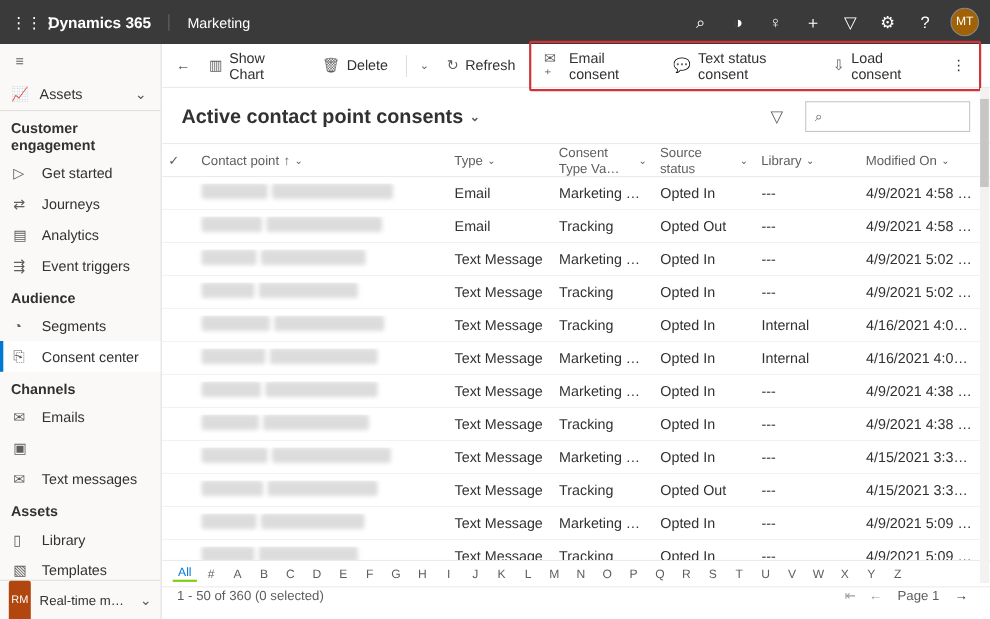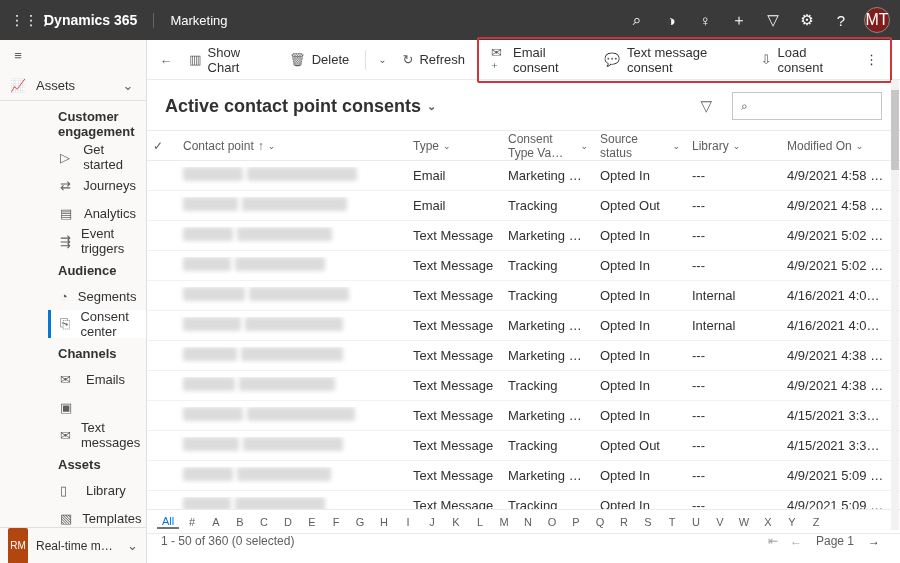--- a/index.html
+++ b/index.html
@@ -5,34 +5,34 @@
 * { box-sizing: border-box; margin: 0; padding: 0; font-family: "Segoe UI", Arial, sans-serif; }
 body { width: 900px; height: 563px; overflow: hidden; background: #fff; color: #323130; }
 
 
 .topbar { height: 40px; background: #3A3A3A; color: #fff; display: flex; align-items: center; padding: 0 10px; }
 .topbar .apps { width: 30px; text-align: center; font-size: 14px; }
 .topbar .brand { font-weight: 600; font-size: 14px; margin-left: 4px; }
 .topbar .module { font-size: 13px; margin-left: 16px; padding-left: 16px; border-left: 1px solid #666; }
 .topbar .spacer { flex: 1; }
 .topbar .ticon { width: 34px; text-align: center; font-size: 15px; cursor: pointer; }
-.topbar .avatar { width: 26px; height: 26px; border-radius: 50%; background: #7f1d1d; border: 1px solid #888; display: flex; align-items: center; justify-content: center; font-size: 16px; margin-left: 6px; }
+.topbar .avatar { width: 26px; height: 26px; border-radius: 50%; background: #a16207; border: 1px solid #888; display: flex; align-items: center; justify-content: center; font-size: 11px; margin-left: 6px; }
 
 
 .main { display: flex; height: 523px; }
 .sidebar { width: 147px; border-right: 1px solid #e1dfdd; background: #faf9f8; display: flex; flex-direction: column; font-size: 13px; }
 .side-top { border-bottom: 1px solid #e1dfdd; }
 .side-row { display: flex; align-items: center; height: 30px; padding: 0 10px; cursor: pointer; gap: 10px; }
 .side-row .icon { width: 16px; text-align: center; color: #605e5c; font-size: 13px; }
 .side-row.pinned { justify-content: space-between; }
 .side-group { font-weight: 600; padding: 8px 10px 4px; color: #323130; font-size: 13px; }
 .side-item { display: flex; align-items: center; height: 28px; padding: 0 10px 0 12px; cursor: pointer; gap: 10px; color: #323130; }
 .side-item.active { background: #fff; border-left: 3px solid #0078d4; padding-left: 9px; }
 .side-item .icon { width: 16px; color: #605e5c; font-size: 13px; }
-.side-scroll { flex: 1; overflow: hidden; padding-left: 48px; }
+.side-scroll { flex: 1; overflow: hidden; }
 .side-bottom { border-top: 1px solid #e1dfdd; height: 36px; display: flex; align-items: center; padding: 0 8px; gap: 8px; }
 .side-bottom .badge { width: 20px; height: 36px; background: #b1460e; color: #fff; font-size: 10px; display: flex; align-items: center; justify-content: center; border-radius: 2px; }
 .side-bottom .txt { font-size: 12px; flex: 1; white-space: nowrap; overflow: hidden; text-overflow: ellipsis; }
 
 
 .content { flex: 1; display: flex; flex-direction: column; position: relative; }
 .cmdbar { height: 40px; border-bottom: 1px solid #edebe9; display: flex; align-items: center; padding: 0 8px; gap: 4px; font-size: 13px; }
 .cmdbar .back { width: 24px; text-align: center; color: #605e5c; cursor: pointer; }
 .cmdbtn { display: flex; align-items: center; gap: 6px; padding: 4px 8px; cursor: pointer; border-radius: 2px; }
 .cmdbtn .icon { color: #605e5c; font-size: 13px; }
@@ -61,21 +61,21 @@
 .col-status { width: 92px; }
 .col-source { width: 95px; }
 .col-mod { flex: 1; }
 .grid-body { flex: 1; overflow-y: auto; }
 .row { display: flex; height: 30px; align-items: center; font-size: 13px; border-bottom: 1px solid #f3f2f1; }
 .row .cell { padding: 0 6px; white-space: nowrap; overflow: hidden; text-overflow: ellipsis; }
 .row .blur { display: inline-block; height: 14px; background: #dcdcdc; border-radius: 2px; filter: blur(2px); }
 
 .alphabar { height: 24px; border-top: 1px solid #edebe9; display: flex; align-items: center; padding: 0 10px; font-size: 11px; color: #605e5c; gap: 2px; }
 .alphabar span { width: 22px; text-align: center; cursor: pointer; }
-.alphabar span.active { color: #0078d4; border-bottom: 2px solid #737373; }
+.alphabar span.active { color: #0078d4; border-bottom: 2px solid #84cc16; }
 
 .footer { height: 30px; border-top: 1px solid #edebe9; display: flex; padding: 0 14px; font-size: 12px; color: #605e5c; }
 .footer .spacer { flex: 1; }
 .footer .pbtn { padding: 0 6px; cursor: pointer; color:#a19f9d;}
 .footer .pbtn.active{color:#323130;}
 
 .vscroll { position: absolute; right: 1px; top: 40px; width: 8px; height: 450px; background: #f3f2f1; }
 .vscroll .thumb { width: 8px; height: 80px; background: #c8c6c4; position: absolute; top: 10px; }
 </style>
 </head>
@@ -183,21 +183,21 @@
           <span class="icon">↻</span>
           <span>Refresh</span>
         </div>
       <div class="highlight-box">
         <div class="cmdbtn">
             <span class="icon">✉⁺</span>
             <span>Email consent</span>
           </div>
         <div class="cmdbtn">
             <span class="icon">💬</span>
-            <span>Text message consent</span>
+            <span>Text status consent</span>
           </div>
         <div class="cmdbtn">
             <span class="icon">⇩</span>
             <span>Load consent</span>
           </div>
         <div class="more">⋮</div>
       </div>
     </div>
 
     <div class="viewhdr">

